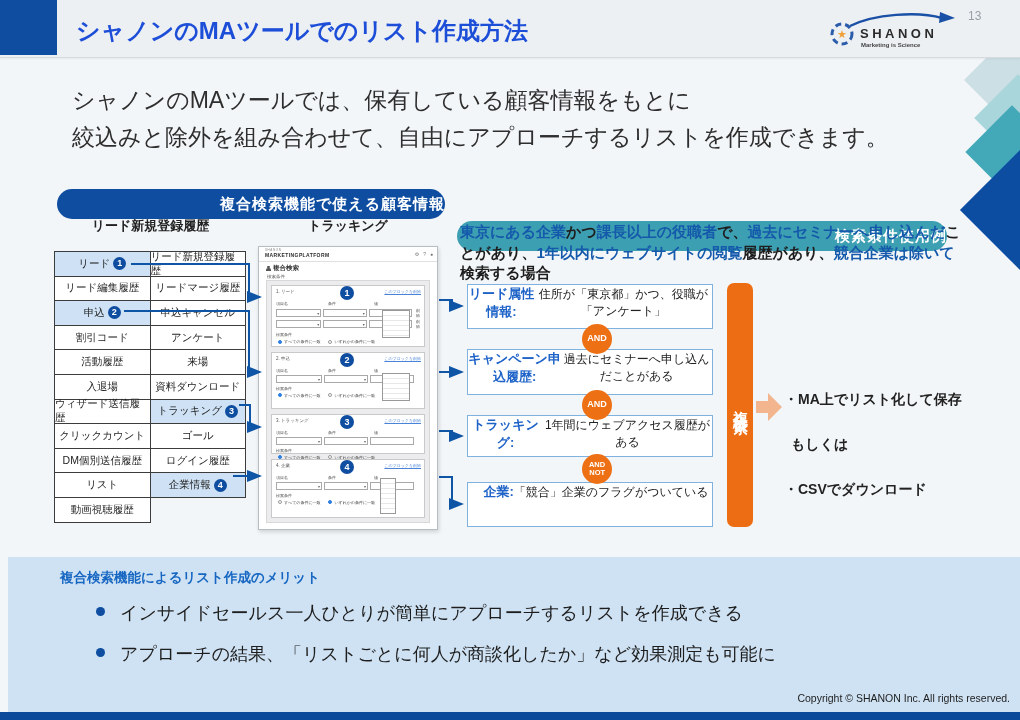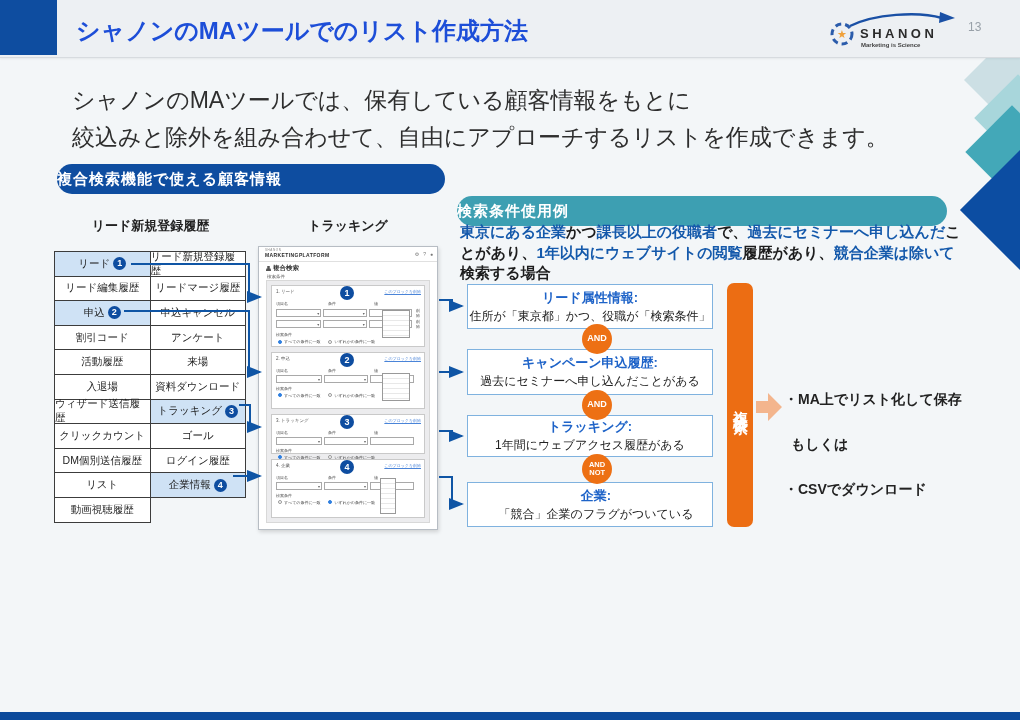--- a/index.html
+++ b/index.html
@@ -4,36 +4,36 @@
 <style>
   html,body{margin:0;padding:0;background:#e8e8e8;}
   .slide{position:relative;width:1020px;height:720px;background:#f3f6f8;overflow:hidden;
          font-family:"Liberation Sans","DejaVu Sans",sans-serif;}
 
   
   .titlebar{position:absolute;left:0;top:0;width:1020px;height:57px;background:#edf0f3;
             border-bottom:1px solid #d7dbdf;box-shadow:0 1px 2px rgba(0,0,0,.06);z-index:2;}
   .corner{position:absolute;left:0;top:0;width:57px;height:55px;background:#0e4da0;z-index:3;}
   .slide-title{position:absolute;left:76px;top:15px;font-size:24px;font-weight:bold;color:#1d4ed8;z-index:3;}
-  .pagenum{position:absolute;left:968px;top:20px;font-size:12px;color:#98a0a8;z-index:3;}
+  .pagenum{position:absolute;left:968px;top:9px;font-size:12px;color:#98a0a8;z-index:3;}
   .logo{position:absolute;left:826px;top:8px;z-index:3;}
 
   
   .dia{position:absolute;transform:rotate(45deg);z-index:1;}
   .d1{width:58px;height:58px;left:976px;top:51px;background:#ccdfe4;}
   .d2{width:62px;height:62px;left:987px;top:87px;background:#a8d6db;}
   .d3{width:66px;height:66px;left:979px;top:119px;background:#43a8b8;}
   .d4{width:92px;height:92px;left:979px;top:164px;background:#0c4da2;}
 
   
   .subtitle{position:absolute;left:72px;top:82px;font-size:23px;font-weight:500;color:#2e2e2e;line-height:37px;z-index:2;}
 
   
-  .pill{position:absolute;top:164px;height:30px;border-radius:15px;color:#fff;font-size:15px;font-weight:bold;
-        letter-spacing:1px;text-align:left;line-height:30px;z-index:2;}
+  .pill{position:absolute;top:189px;height:30px;border-radius:15px;color:#fff;font-size:15px;font-weight:bold;
+        letter-spacing:1px;text-align:right;line-height:30px;z-index:2;}
   .pill-left{left:57px;width:388px;background:#0e4da0;}
   .pill-right{left:457px;width:490px;background:#3d9fb2;margin-top:32px;}
   .caption{position:absolute;top:217px;font-size:13px;font-weight:bold;color:#222;text-align:center;z-index:2;}
   .cap-left{left:55px;width:191px;}
   .cap-right{left:258px;width:180px;}
 
   
   .intro{position:absolute;left:460px;top:222px;width:505px;font-size:15px;font-weight:bold;
          line-height:20.5px;color:#1d1d1d;z-index:2;}
   .intro .em{color:#1459ab;}
@@ -80,21 +80,21 @@
   .ritem{display:flex;align-items:center;gap:2px;font-size:4px;color:#444;}
   .rdot{width:4px;height:4px;border-radius:50%;border:1px solid #999;background:#fff;box-sizing:border-box;}
   .ritem.on .rdot{background:#2f7fe0;border-color:#2f7fe0;}
   .cpopup{position:absolute;z-index:3;background:repeating-linear-gradient(#fff 0 4px,#e8e8e8 4px 5px);border:1px solid #999;}
   .pop0{right:14px;top:24px;width:26px;height:26px;}
   .pop1{right:14px;top:20px;width:26px;height:26px;}
   .pop3{right:28px;top:18px;width:14px;height:34px;}
 
   
   .cbox{position:absolute;left:467px;width:246px;background:#fff;border:1px solid #7fb2df;box-sizing:border-box;
-        display:flex;flex-direction:column;justify-content:center;text-align:center;z-index:2;}
+        display:flex;flex-direction:row;justify-content:center;text-align:center;z-index:2;}
   .b0{top:284px;height:45px;}.b1{top:349px;height:46px;}.b2{top:415px;height:42px;}.b3{top:482px;height:45px;padding-left:12px;}
   .cbox h4{margin:0;font-size:13px;color:#1e63c8;font-weight:bold;}
   .cbox p{margin:1px 0 0;font-size:12px;color:#222;font-weight:500;}
   .opc{position:absolute;left:582px;width:30px;height:30px;border-radius:50%;background:#ed7014;color:#fff;
        font-weight:bold;display:flex;align-items:center;justify-content:center;text-align:right;z-index:4;
        font-size:9px;line-height:1.05;white-space:pre-line;}
   .op0{top:324px;}.op1{top:390px;}.op2{top:454px;font-size:7.5px;}
   .result-bar{position:absolute;left:727px;top:283px;width:26px;height:244px;background:#ec6d13;border-radius:7px;
               display:flex;align-items:center;justify-content:center;z-index:2;}
   .result-bar span{writing-mode:vertical-rl;text-orientation:upright;color:#fff;font-size:15px;font-weight:bold;letter-spacing:3px;}
@@ -365,21 +365,21 @@
               <span>いずれかの条件に一致</span>
             </span>
           </div>
         </div>
       </div>
   </div>
 
   <div id="flow">
       <div class="cbox b0">
         <h4>リード属性情報:</h4>
-        <p>住所が「東京都」かつ、役職が「検索条件」</p>
+        <p>住所が「東京都」かつ、役職が「アンケート」</p>
       </div>
       <div class="cbox b1">
         <h4>キャンペーン申込履歴:</h4>
         <p>過去にセミナーへ申し込んだことがある</p>
       </div>
       <div class="cbox b2">
         <h4>トラッキング:</h4>
         <p>1年間にウェブアクセス履歴がある</p>
       </div>
       <div class="cbox b3">
@@ -394,20 +394,28 @@
   <div class="result-bar">
     <span>複合検索</span>
   </div>
 
   <div class="output">
     <div>・MA上でリスト化して保存</div>
     <div class="mid">もしくは</div>
     <div>・CSVでダウンロード</div>
   </div>
 
+  <div class="benefits">
+    <div class="b-head">複合検索機能によるリスト作成のメリット</div>
+    <ul class="b-list" id="benefit-list">
+        <li>インサイドセールス一人ひとりが簡単にアプローチするリストを作成できる</li>
+        <li>アプローチの結果、「リストごとに何人が商談化したか」など効果測定も可能に</li>
+      </ul>
+    <div class="copyright">Copyright © SHANON Inc. All rights reserved.</div>
+  </div>
 
   <div class="bottombar"></div>
 
   <svg class="overlay" width="1020" height="720">
     <defs>
       <marker id="arr" markerWidth="9" markerHeight="8" refX="6.5" refY="3" orient="auto">
         <path d="M0,0 L7.5,3 L0,6 z" fill="#0f55a5"></path>
       </marker>
     </defs>
 

